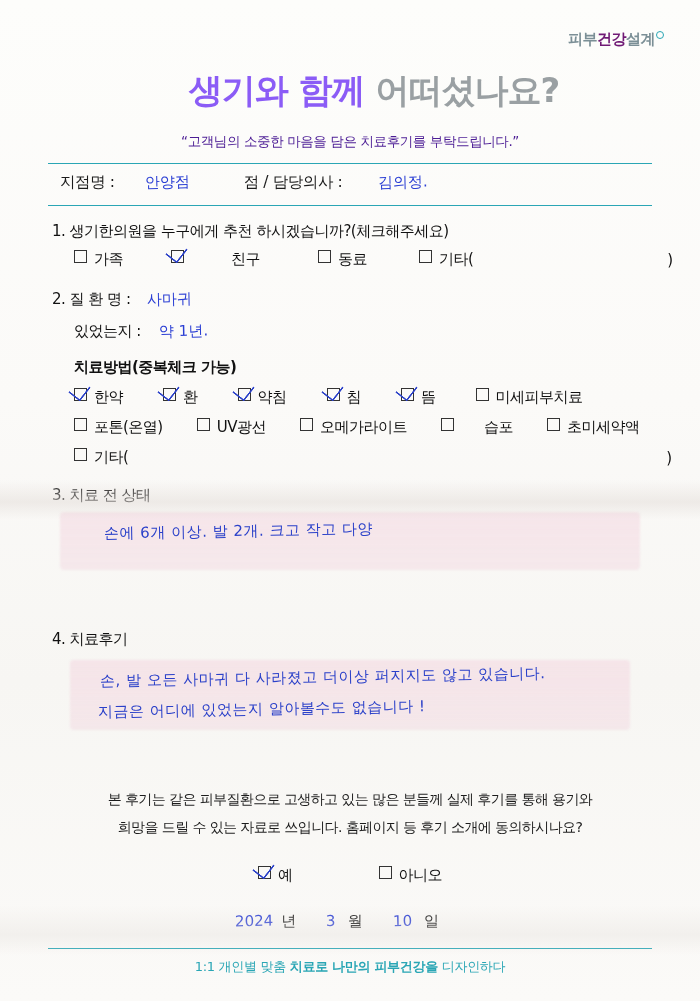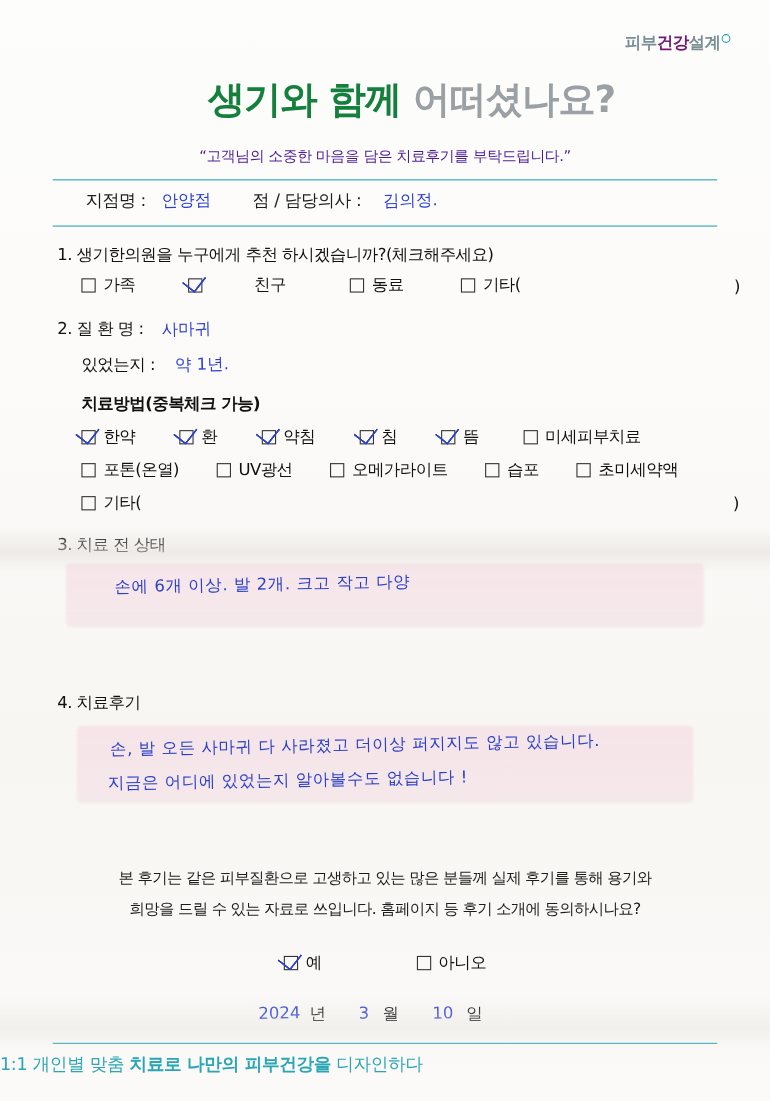--- a/index.html
+++ b/index.html
@@ -36,54 +36,54 @@
   }
   .brand .accent{color:#701a75;}
   .brand .dot{
     display:inline-block;width:6px;height:6px;border-radius:50%;
     border:1.5px solid #2aa6b5;vertical-align:top;margin-left:1px;margin-top:1px;
   }
   .title{
     position:absolute;left:0;right:0;top:68px;text-align:center;
     font-size:34px;font-weight:bold;letter-spacing:-1px;
   }
-  .title .t1{color:#15803d;margin-left:48px;}
+  .title .t1{color:#8b5cf6;margin-left:48px;}
   .title .t2{color:#9aa0a3;}
   .subtitle{
     position:absolute;left:0;right:0;top:133px;text-align:center;
     font-size:13.5px;color:#4c1d95;letter-spacing:-.4px;
   }
 
   .hr{
     position:absolute;left:48px;right:48px;height:0;
     border-top:1.5px solid #2aa6b5;
   }
   .hr1{top:163px;}
   .hr2{top:205px;}
   .hr-bottom{top:948px;border-top:1.5px solid #2aa6b5;}
 
   
   .branch-row{
-    position:absolute;left:78px;top:172px;
+    position:absolute;left:60px;top:172px;
     font-size:15.5px;color:#1c1c1c;letter-spacing:-.4px;
-    display:flex;align-items:baseline;gap:6px;
+    display:flex;align-items:baseline;gap:22px;
   }
   .hand{
     font-family:"DejaVu Sans","Liberation Sans",sans-serif;
     color:#2b3fd4;
     font-size:15px;
     letter-spacing:0px;
     transform:rotate(-1.2deg);
     display:inline-block;
   }
 
   
   .q{position:absolute;left:52px;font-size:15px;color:#111;letter-spacing:-.5px;}
   .row{display:flex;align-items:center;}
-  .opt{display:flex;align-items:center;margin-right:26px;font-size:15px;color:#111;letter-spacing:-.5px;white-space:nowrap;}
+  .opt{display:flex;margin-right:26px;font-size:15px;color:#111;letter-spacing:-.5px;white-space:nowrap;}
   .box{
     width:11px;height:11px;border:1.3px solid #333;display:inline-block;
     margin-right:7px;position:relative;flex:none;
   }
   .box.checked::after{
     content:"";position:absolute;left:-3px;top:-8px;
     width:13px;height:16px;
     border-right:2.2px solid #2b41c9;border-bottom:2.2px solid #2b41c9;
     transform:rotate(38deg);
     border-radius:1px;
@@ -111,22 +111,22 @@
     display:flex;justify-content:center;gap:86px;
     font-size:15px;color:#111;
   }
   .date-row{
     position:absolute;left:0;right:0;top:912px;
     display:flex;justify-content:center;align-items:baseline;gap:0px;
     font-size:15px;color:#111;
   }
   .date-row .unit{margin-right:26px;}
   .tagline{
-    position:absolute;left:0;right:0;top:958px;text-align:left;
-    font-size:16px;color:#2aa6b5;letter-spacing:-.3px;
+    position:absolute;left:0;right:0;top:958px;text-align:center;
+    font-size:13px;color:#2aa6b5;letter-spacing:-.3px;
   }
   .tagline b{font-weight:bold;}
 </style>
 </head>
 <body>
 
 <div class="paper"></div>
 <div class="content">
 
   <div class="brand">
@@ -213,21 +213,21 @@
       <span>포톤(온열)</span>
     </span>
     <span class="opt" style="margin-left:8px;">
       <span class="box"></span>
       <span>UV광선</span>
     </span>
     <span class="opt" style="margin-left:8px;">
       <span class="box"></span>
       <span>오메가라이트</span>
     </span>
-    <span class="opt" style="margin-left:8px;">
+    <span class="opt" style="margin-left:8px;gap:23px;">
       <span class="box"></span>
       <span>습포</span>
     </span>
     <span class="opt" style="margin-left:8px;">
       <span class="box"></span>
       <span>초미세약액</span>
     </span>
   </div>
 
   <div class="q row" style="top:448px;left:74px;">

